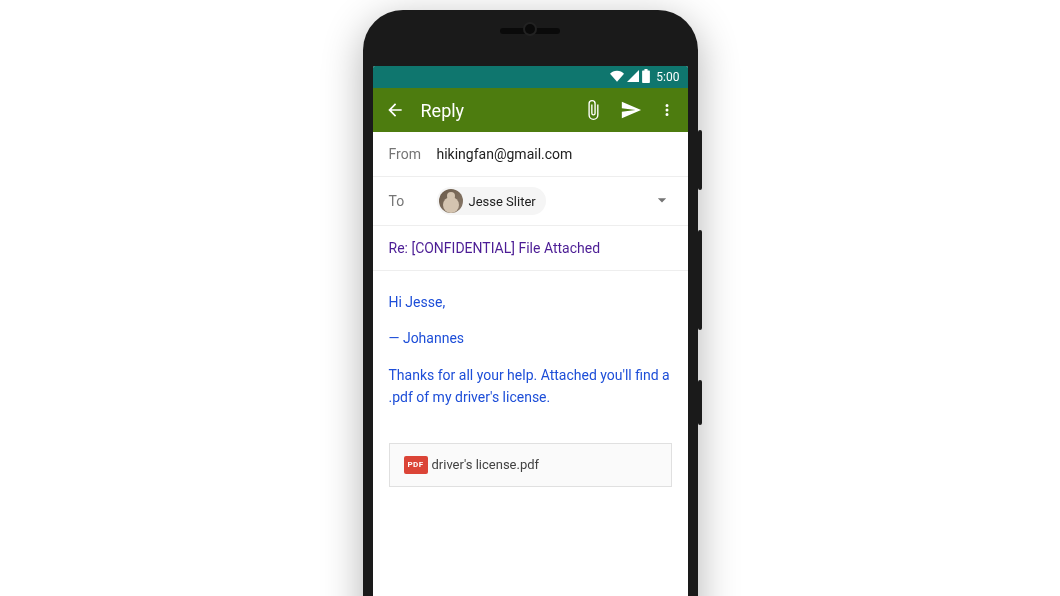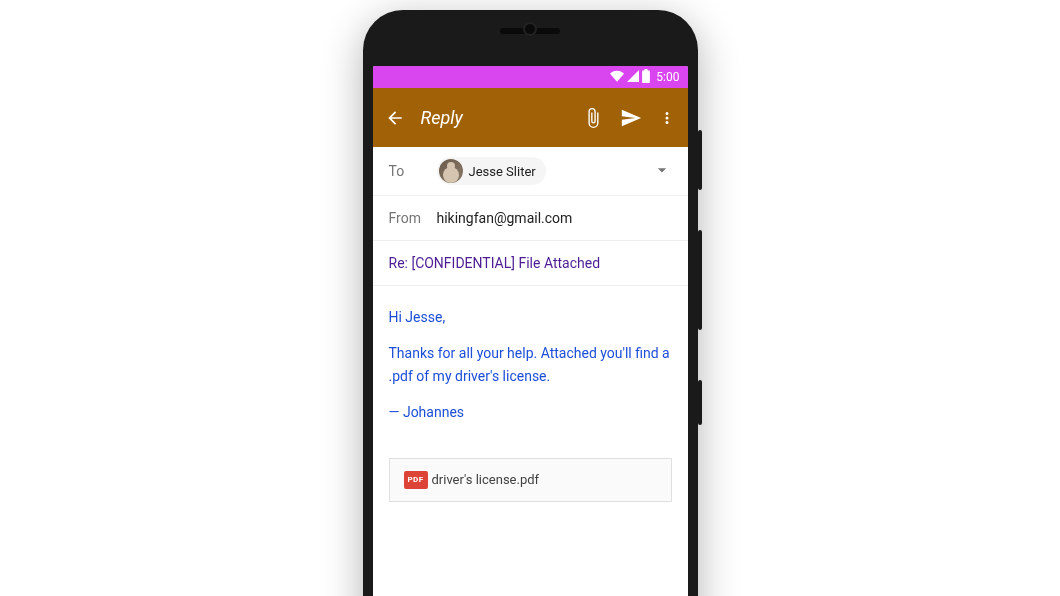--- a/index.html
+++ b/index.html
@@ -72,40 +72,39 @@
       margin-top: 32px;
       width: 100%;
       height: calc(100% - 100px);
       background: #fff;
       border-radius: 2px;
       overflow: hidden;
       display: flex;
       flex-direction: column;
     }
     .status-bar {
-      background: #d946ef;
+      background: #0f766e;
       height: 22px;
       display: flex;
       justify-content: flex-end;
       align-items: center;
       padding: 0 8px;
       color: #fff;
       font-size: 12px;
       gap: 2px;
     }
     .status-bar svg { margin-left: 1px; }
     .app-bar {
-      background: #a16207;
-      height: 59px;
+      background: #4d7c0f;
+      height: 44px;
       display: flex;
       align-items: center;
       padding: 0 12px;
       color: #fff;
       gap: 16px;
-      font-style: italic;
     }
     .app-bar .title {
       font-size: 18px;
       font-weight: 400;
       flex: 1;
     }
     .app-bar .icon-btn {
       display: flex;
       align-items: center;
       justify-content: center;
@@ -247,43 +246,43 @@
           </svg>
       </span>
       <span class="icon-btn">
         <svg width="18" height="18" viewBox="0 0 24 24" fill="white">
             <path d="M12 8a2 2 0 1 0 0-4 2 2 0 0 0 0 4zm0 2a2 2 0 1 0 0 4 2 2 0 0 0 0-4zm0 6a2 2 0 1 0 0 4 2 2 0 0 0 0-4z"></path>
           </svg>
       </span>
     </div>
 
     <div class="content">
+      <div class="row">
+        <span class="label">From</span>
+        <span>hikingfan@gmail.com</span>
+      </div>
       <div class="row to-row">
         <span class="label">To</span>
         <span class="chip">
           <span class="avatar"></span>
           <span>Jesse Sliter</span>
         </span>
         <span class="expand-icon">
           <svg width="20" height="20" viewBox="0 0 24 24" fill="currentColor">
               <path d="M7 10l5 5 5-5z"></path>
             </svg>
         </span>
       </div>
-      <div class="row">
-        <span class="label">From</span>
-        <span>hikingfan@gmail.com</span>
-      </div>
       <div class="subject-row">
         <span>Re: [CONFIDENTIAL] File Attached</span>
       </div>
       <div class="body-row">
         <p>Hi Jesse,</p>
+        <p>— Johannes</p>
         <p>Thanks for all your help. Attached you'll find a .pdf of my driver's license.</p>
-        <p>— Johannes</p>
       </div>
       <div class="attachment-row">
         <span class="pdf-icon">PDF</span>
         <span>driver's license.pdf</span>
       </div>
     </div>
 
   </div>
 </div>
 

